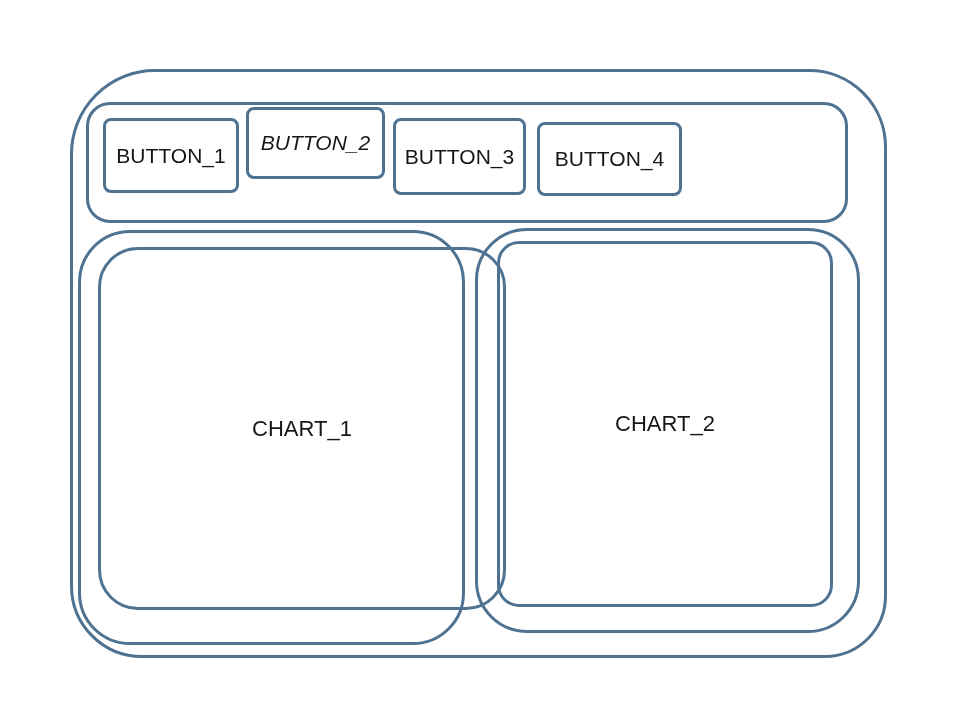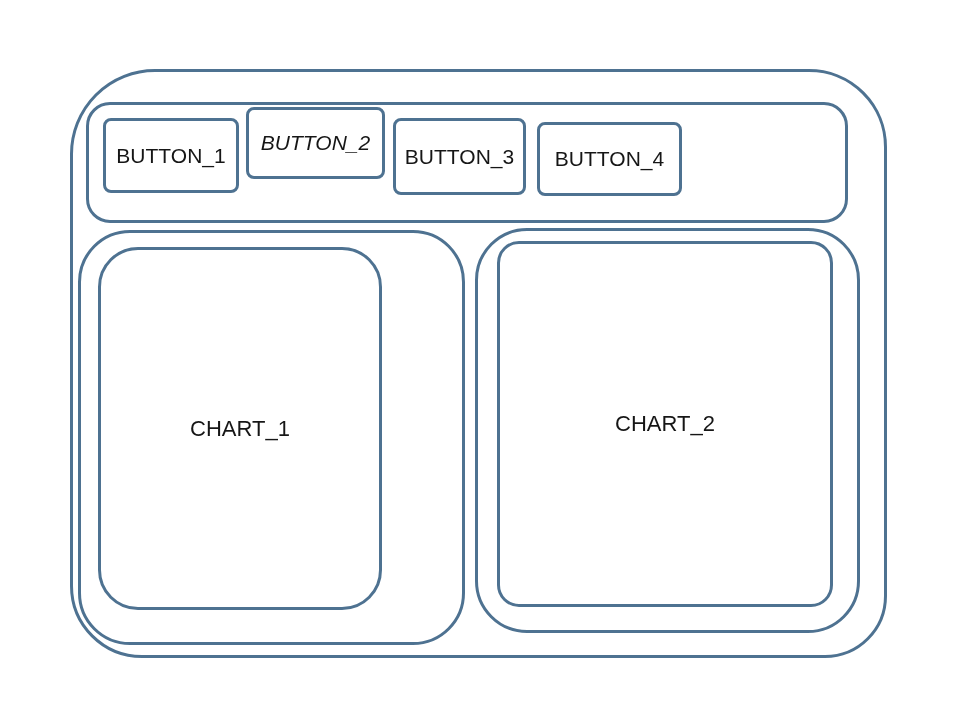--- a/index.html
+++ b/index.html
@@ -54,21 +54,21 @@
   .chart-outer { border-radius: 52px; }
   .chart1-outer { left: 78px;  top: 230px; width: 387px; height: 415px; }
   .chart2-outer { left: 475px; top: 228px; width: 385px; height: 405px; }
   .chart-inner {
     border-radius: 40px;
     display: flex;
     align-items: center;
     justify-content: center;
     font-size: 22px;
   }
-  .chart1-inner { left: 98px;  top: 247px; width: 284px; height: 363px; }
+  .chart1-inner { left: 98px;  top: 247px; width: 408px; height: 363px; }
   .chart2-inner { left: 497px; top: 241px; width: 336px; height: 366px; border-radius: 22px; }
   .label {
     white-space: nowrap;
   }
 </style>
 </head>
 <body>
 
 <div class="canvas" style="color: rgb(22, 22, 22); background: rgb(255, 255, 255);">
 

